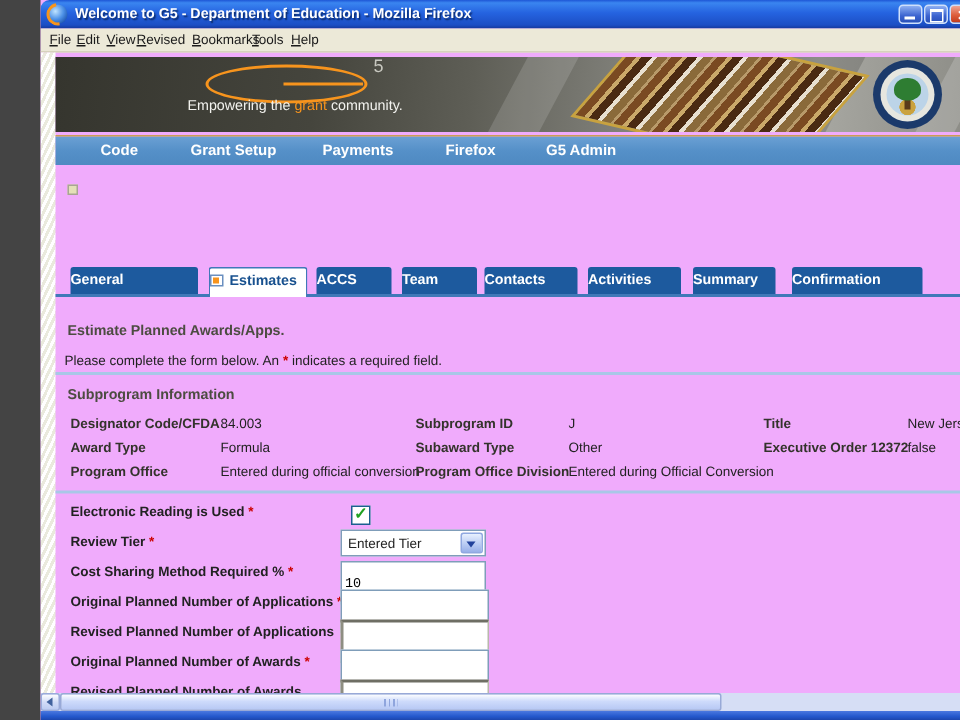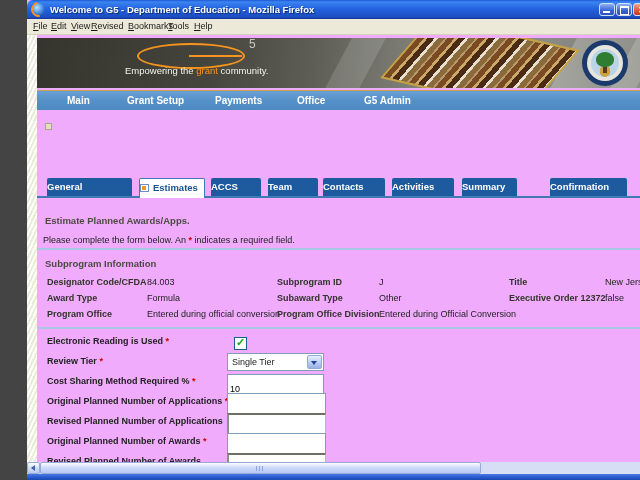--- a/index.html
+++ b/index.html
@@ -100,21 +100,21 @@
     background:#fff; border:1px solid #7f9db9; font-size:9px; color:#222;
     line-height:16px; padding-left:4px; }
   .select-arrow { position:absolute; right:1px; top:1px; width:15px; height:14px;
     background:linear-gradient(180deg,#e8f0fe,#b6c9f2 60%,#98b0e8);
     border:1px solid #90a8e0; border-radius:2px; }
   .select-arrow::after { content:""; position:absolute; left:3px; top:5px;
     border-left:3px solid transparent; border-right:3px solid transparent;
     border-top:4px solid #21429b; }
   .tinput { position:absolute; left:200px; width:99px; height:29px; background:#fff;
     border:1px solid #7f9db9; font-size:9px; color:#000; padding:1px 2px;
-    font-family:Liberation Sans, sans-serif; }
+    font-family:Liberation Mono, monospace; }
   .tinput.inset { border:1px solid #b8b8ac; border-top:2px solid #6e6e64; border-left:2px solid #8e8e82; }
   
   .vscroll { position:absolute; left:627px; top:35px; width:13px; height:439px;
     background:#d6def5; z-index:6; }
   .hscroll { position:absolute; left:0; top:462px; width:627px; height:12px;
     background:#d6def5; z-index:6; }
   .sbtn { position:absolute; background:linear-gradient(180deg,#fdfeff,#d3ddf8 50%,#bccbf2);
     border:1px solid #9aabdb; border-radius:2px; }
   .vscroll .sbtn { left:0; width:13px; height:13px; }
   .btn-up { top:0; } .btn-down { bottom:0; }
@@ -171,37 +171,37 @@
     <div class="g-bar"></div>
     <span class="logo-five">5</span>
     <div class="tagline"><span>Empowering the </span><span class="hl">grant</span><span> community.</span></div>
     <div class="seal">
       <div class="seal-trunk"></div>
       <div class="seal-tree"></div>
     </div>
   </div>
 
   <div class="navbar">
-    <span class="nav-item" style="left:30px">Main</span>
+    <span class="nav-item" style="left:30px">Code</span>
     <span class="nav-item" style="left:90px">Grant Setup</span>
     <span class="nav-item" style="left:178px">Payments</span>
-    <span class="nav-item" style="left:260px">Office</span>
+    <span class="nav-item" style="left:260px">Firefox</span>
     <span class="nav-item" style="left:327px">G5 Admin</span>
   </div>
 
   <div class="bc-icon"></div>
 
   <div class="tab" style="left:20px;width:85px">General</div>
   <div class="tab active" style="left:112px;width:66px"><span class="tab-icon"></span><span>Estimates</span></div>
   <div class="tab" style="left:184px;width:50px">ACCS</div>
   <div class="tab" style="left:241px;width:50px">Team</div>
   <div class="tab" style="left:296px;width:62px">Contacts</div>
   <div class="tab" style="left:365px;width:62px">Activities</div>
   <div class="tab" style="left:435px;width:55px">Summary</div>
-  <div class="tab" style="left:523px;width:77px">Confirmation</div>
+  <div class="tab" style="left:501px;width:87px">Confirmation</div>
   <div class="tab-underline"></div>
 
   <div class="sec-title">Estimate Planned Awards/Apps.</div>
   <div class="instruction"><span>Please complete the form below. An </span><span class="req">*</span><span> indicates a required field.</span></div>
   <div class="hline" style="top:248px"></div>
   <div class="sub-heading">Subprogram Information</div>
 
   <span class="glabel" style="left:20px;top:277px">Designator Code/CFDA</span>
   <span class="gvalue" style="left:120px;top:277px">84.003</span>
   <span class="glabel" style="left:250px;top:277px">Subprogram ID</span>
@@ -220,21 +220,21 @@
   <span class="gvalue" style="left:120px;top:309px">Entered during official conversion</span>
   <span class="glabel" style="left:250px;top:309px">Program Office Division</span>
   <span class="gvalue" style="left:352px;top:309px">Entered during Official Conversion</span>
 
   <div class="hline" style="top:327px"></div>
 
   <span class="flabel" style="top:336px"><span>Electronic Reading is Used</span> <span class="req">*</span></span>
   <div class="checkbox"></div>
 
   <span class="flabel" style="top:356px"><span>Review Tier</span> <span class="req">*</span></span>
-  <div class="select"><span>Single Tier</span><div class="select-arrow"></div></div>
+  <div class="select"><span>Entered Tier</span><div class="select-arrow"></div></div>
 
   <span class="flabel" style="top:376px"><span>Cost Sharing Method Required %</span> <span class="req">*</span></span>
   <input class="tinput" style="top: 374px; width: 97px;" value="10">
 
   <span class="flabel" style="top:396px"><span>Original Planned Number of Applications</span> <span class="req">*</span></span>
   <input class="tinput" style="top: 393px;">
 
   <span class="flabel" style="top:416px"><span>Revised Planned Number of Applications</span></span>
   <input class="tinput inset" style="top: 413px;">
 

